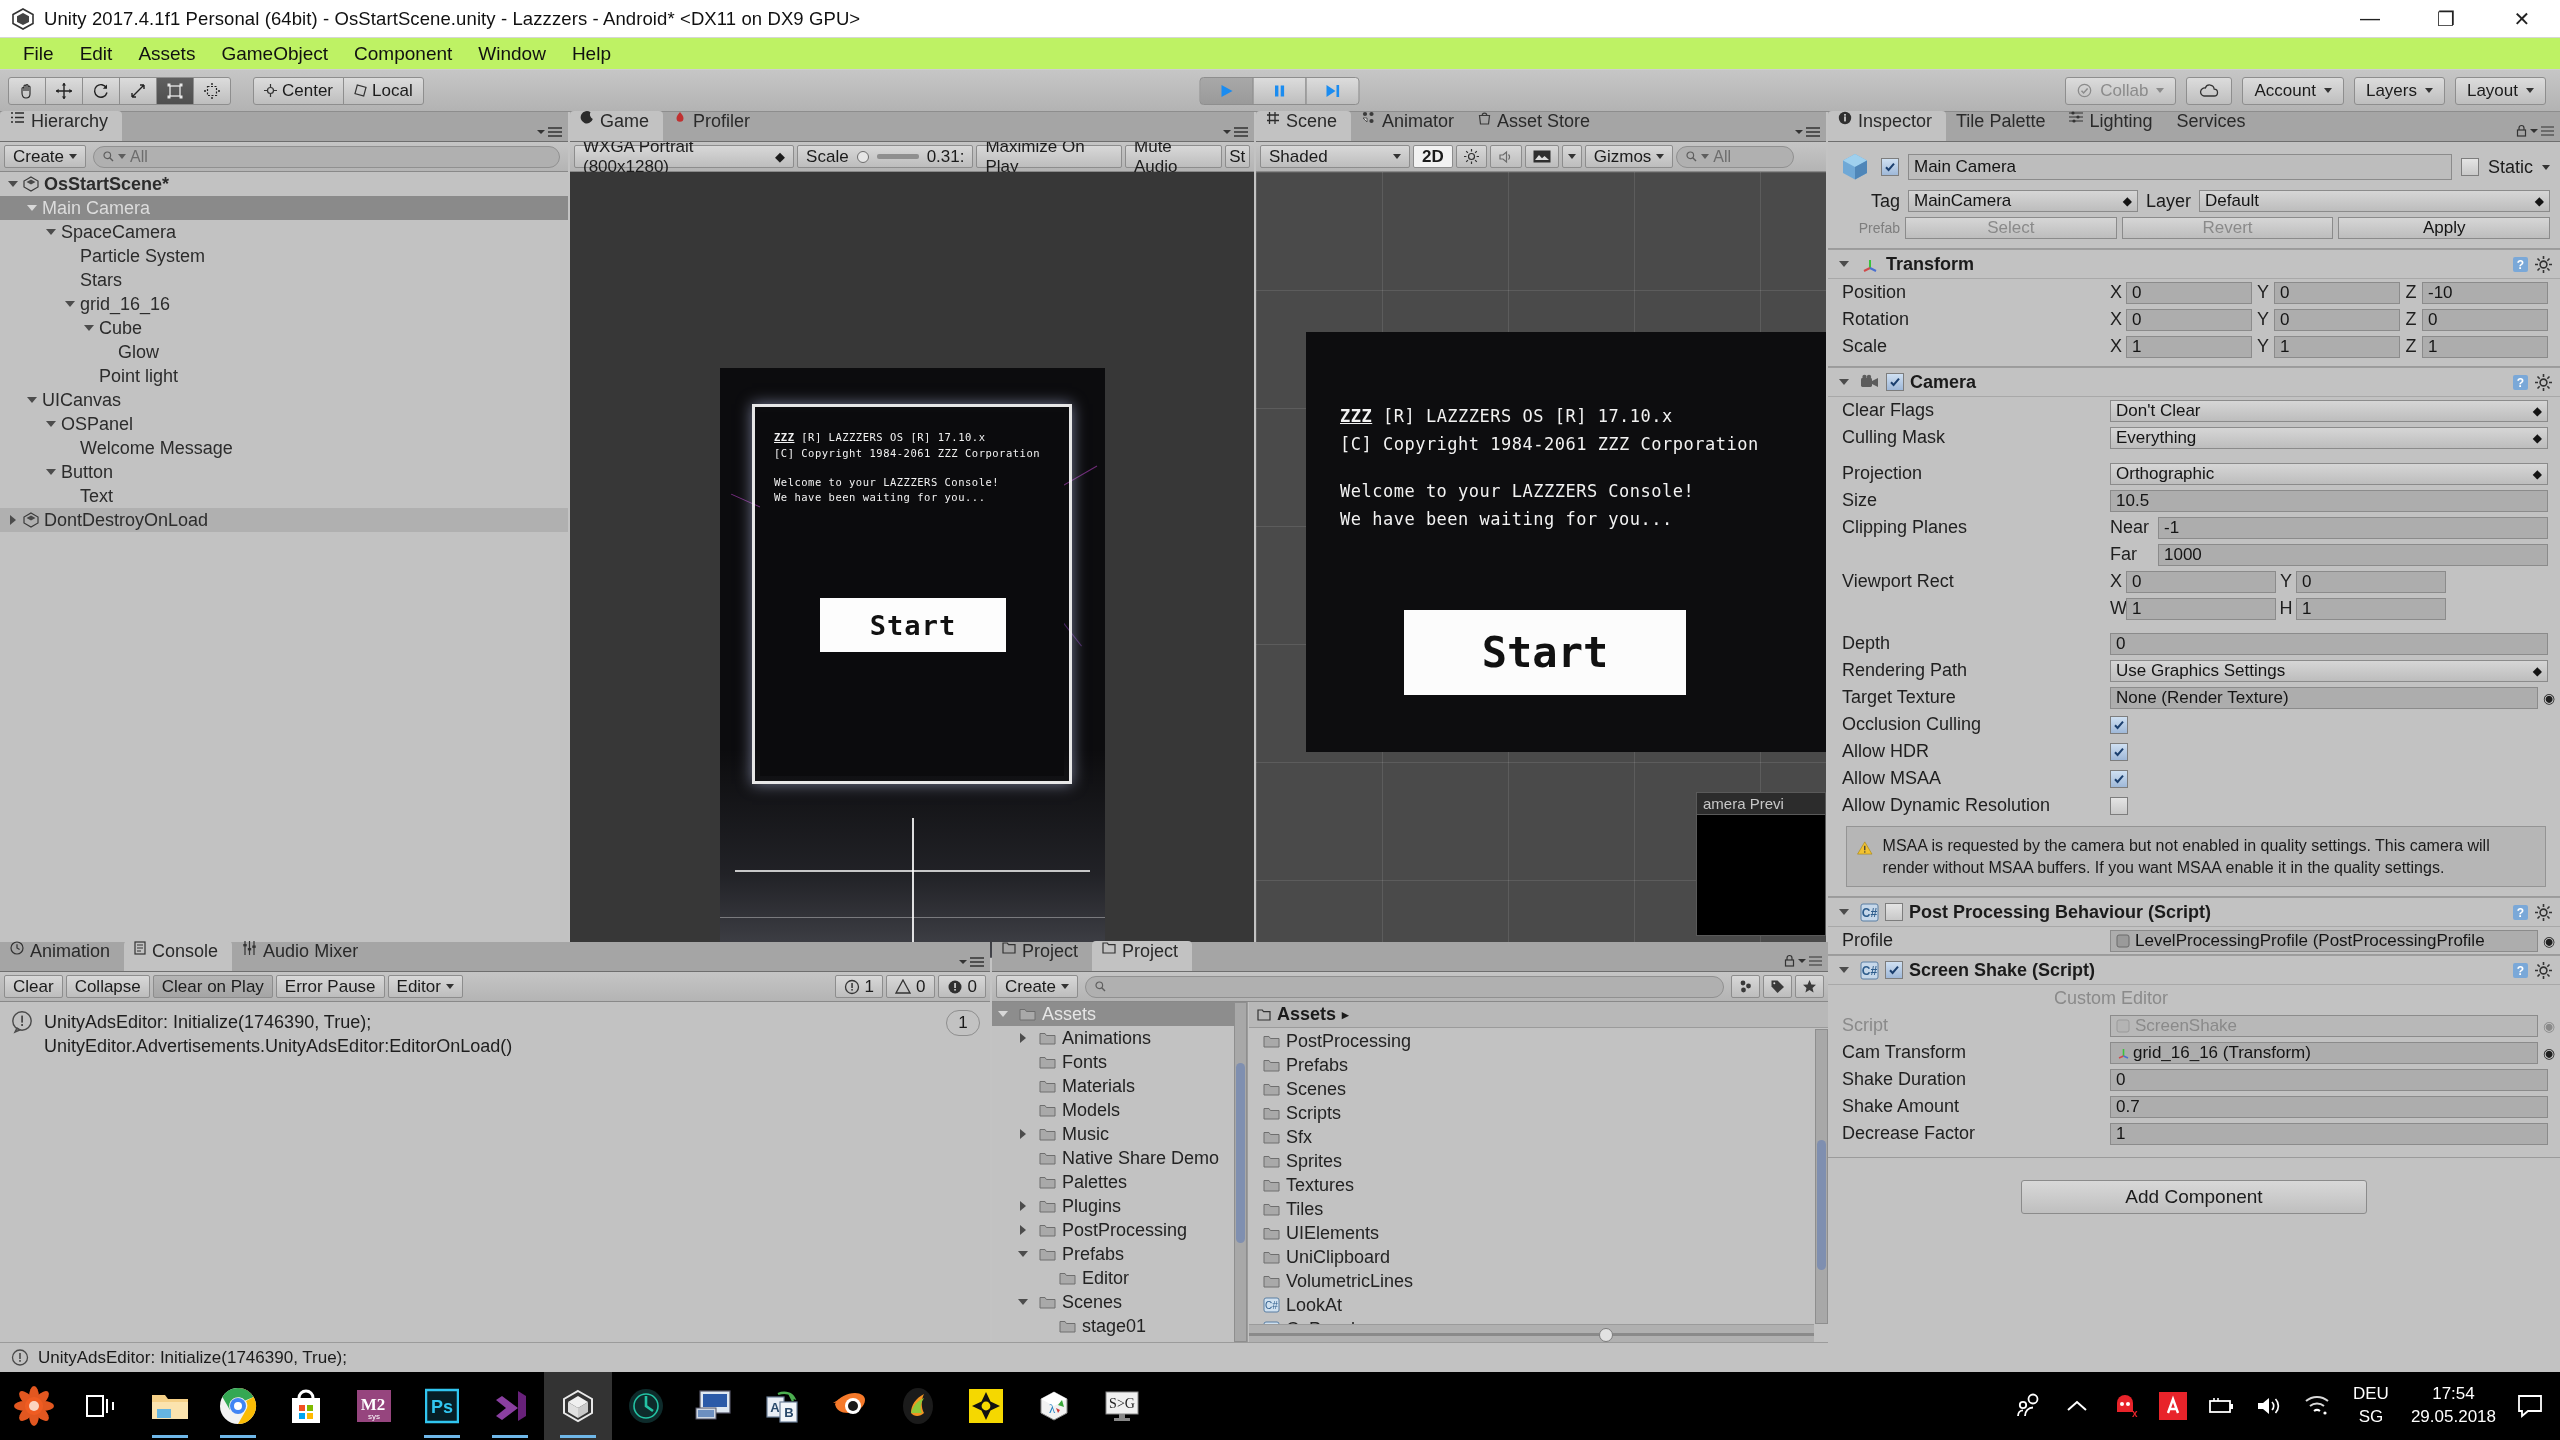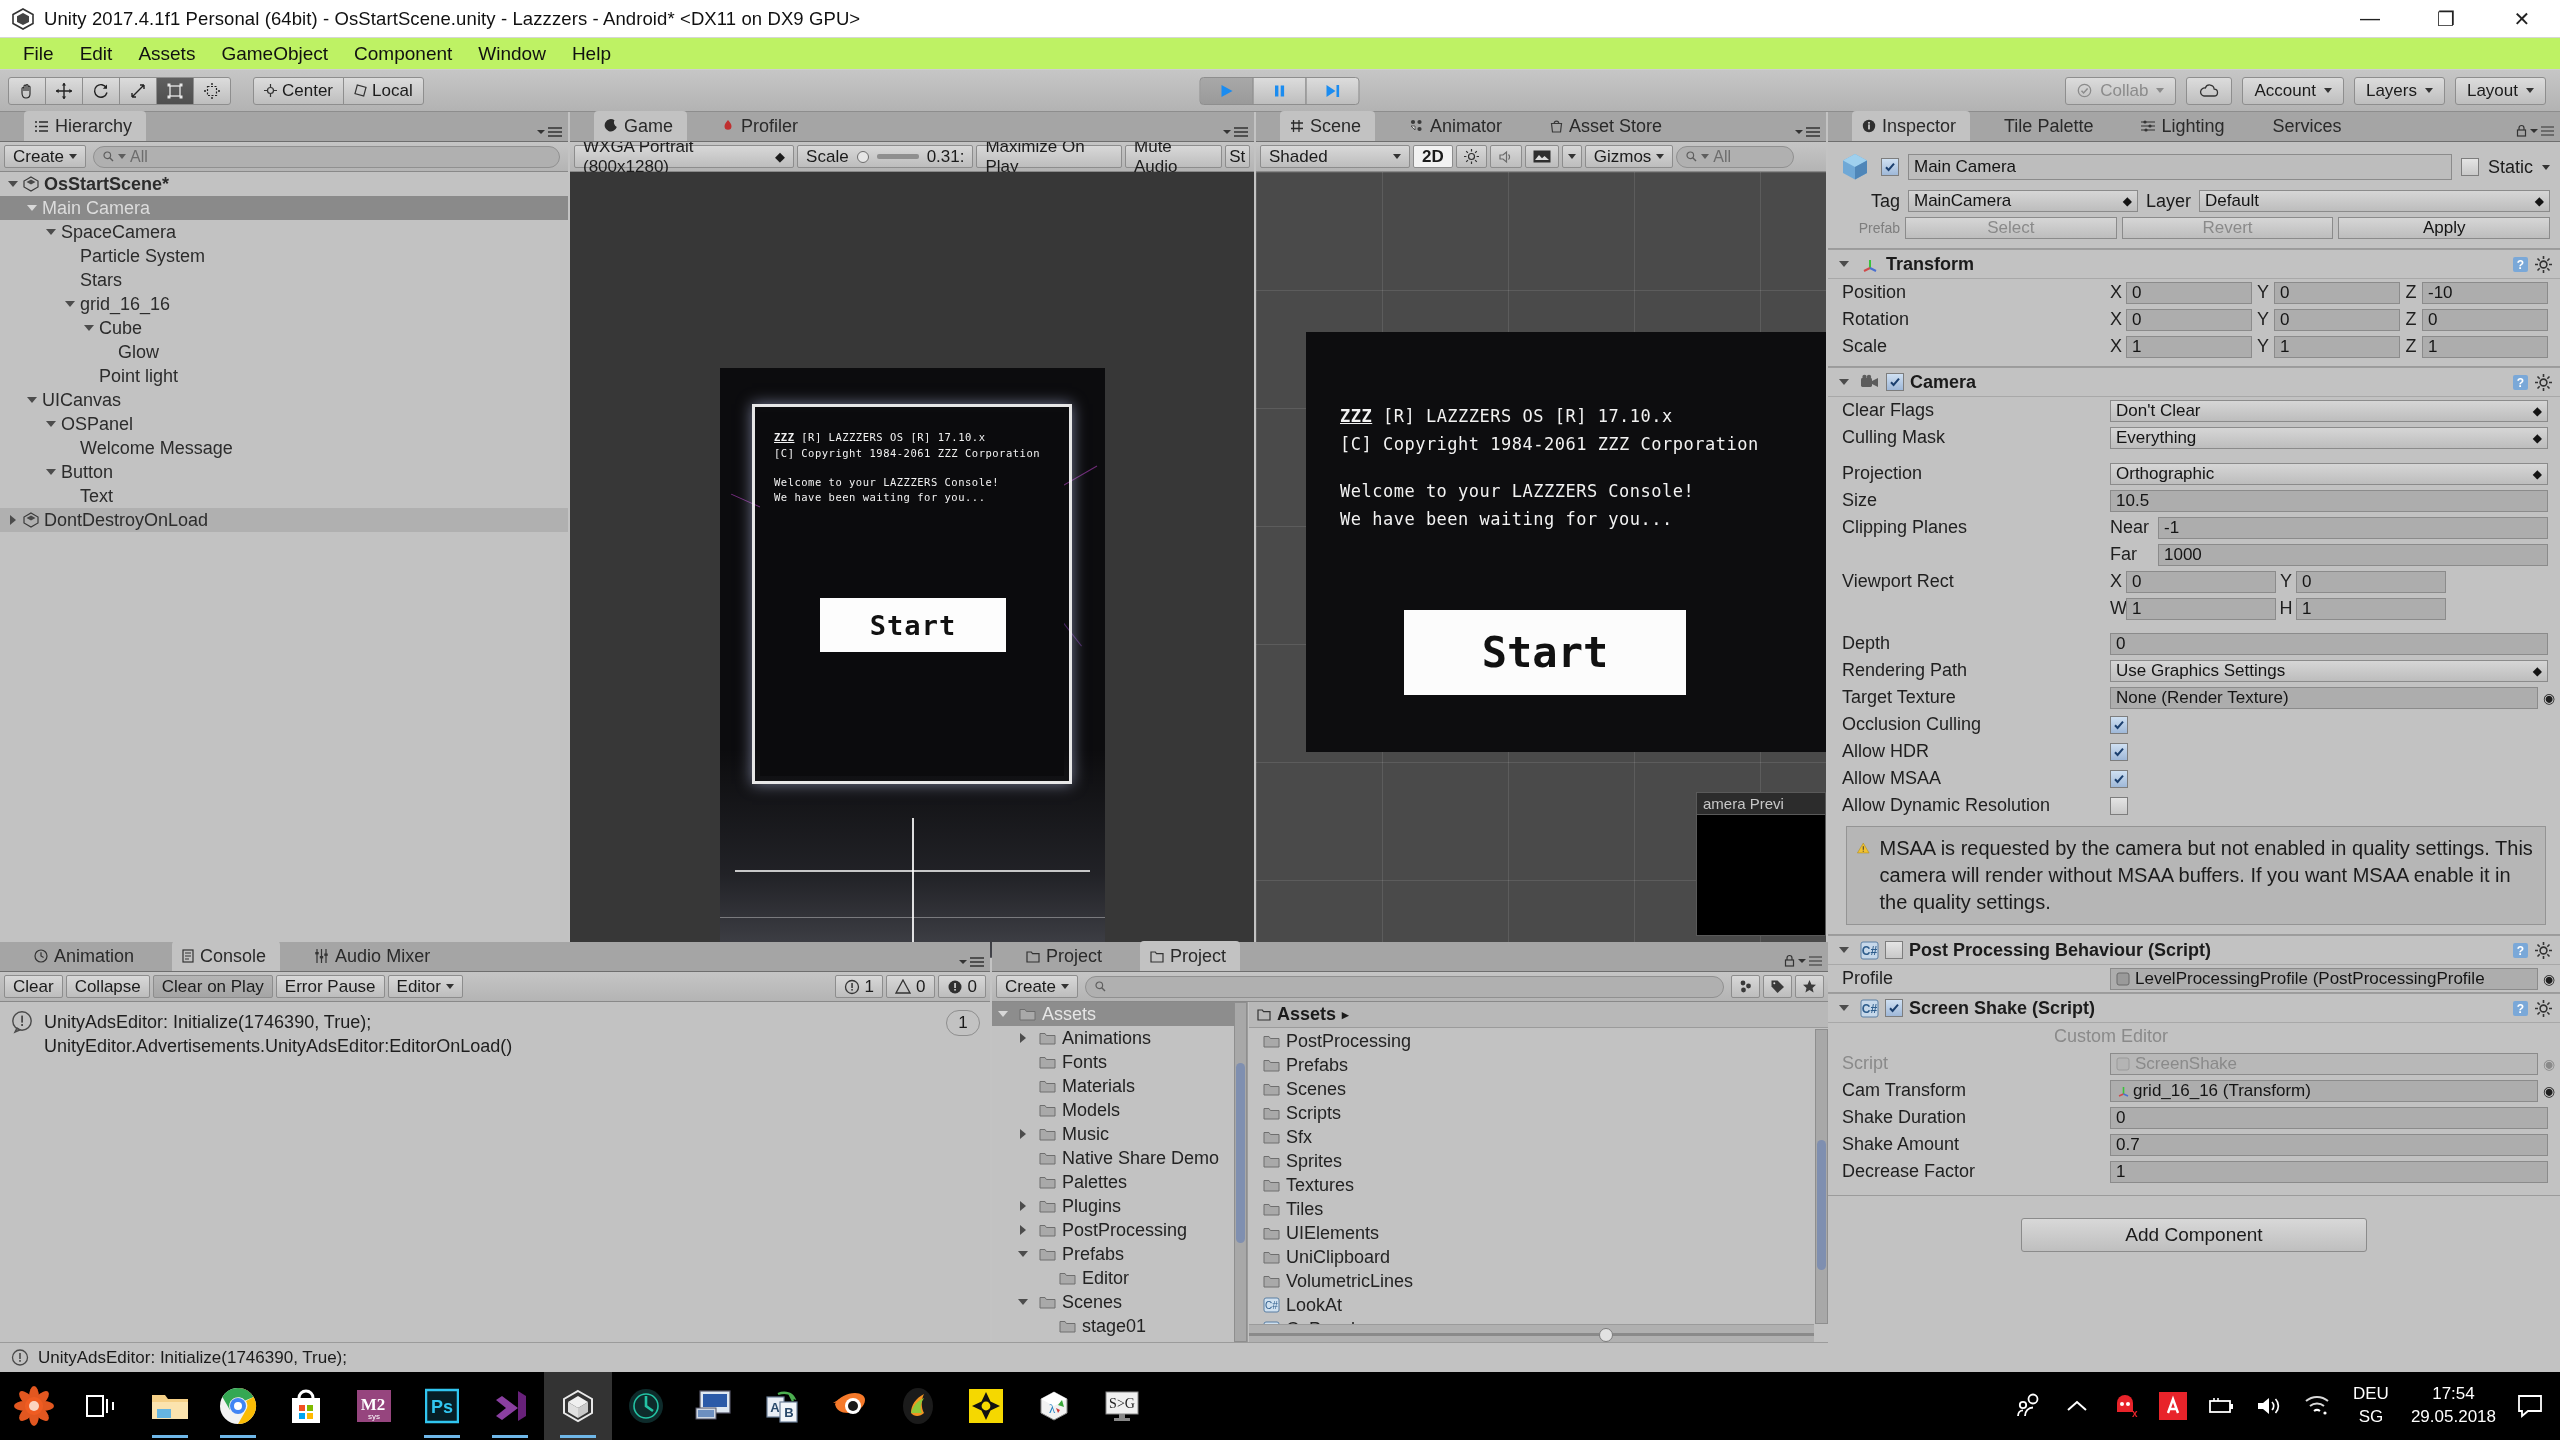--- a/index.html
+++ b/index.html
@@ -31,21 +31,21 @@
   .playbtn.first { border-radius:4px 0 0 4px; background:linear-gradient(#a8a8a8,#9a9a9a); }
   .playbtn.last { border-radius:0 4px 4px 0;}
   .rightgrp { margin-left:auto; display:flex; align-items:center; gap:10px; padding-right:14px;}
   .rbtn { height:28px; background:linear-gradient(#dcdcdc,#bebebe); border:1px solid #8e8e8e; border-radius:3px; display:flex; align-items:center; padding:0 11px; font-size:17px; gap:8px;}
   .rbtn.dis { color:#8b8b8b; }
   .caret { width:0;height:0;border-left:4px solid transparent;border-right:4px solid transparent;border-top:5px solid #333; }
 
   
   .panel { position:absolute; background:#c2c2c2; }
   .tabrow { height:30px; background:#a5a5a5; display:flex; align-items:flex-end; border-bottom:1px solid #6e6e6e; position:relative;}
-  .tab { height:30px; padding:0 14px 0 10px; display:flex; align-items:center; gap:6px; font-size:18px; color:#2a2a2a;margin-left:24px; }
+  .tab { height:30px; padding:0 14px 0 10px; display:flex; align-items:flex-start; gap:6px; font-size:18px; color:#2a2a2a; }
   .tab.active { background:#c2c2c2; border-radius:4px 4px 0 0;}
   .tabmenu { position:absolute; right:6px; bottom:4px; display:flex; gap:3px; align-items:center;}
   .toolrow { height:30px; background:linear-gradient(#c5c5c5,#b4b4b4); border-bottom:1px solid #898989; display:flex; align-items:center; padding:0 4px; gap:3px;}
   .mini { height:23px; background:linear-gradient(#d8d8d8,#bdbdbd); border:1px solid #8d8d8d; border-radius:2px; display:flex; align-items:center; padding:0 8px; font-size:17px; gap:5px;}
   .search { height:22px; background:#b0b0b0; border:1px solid #909090; border-radius:11px; display:flex; align-items:center; padding:0 9px; font-size:16px; color:#6d6d6d; gap:4px;}
 
   
   .hrow { height:24px; display:flex; align-items:center; font-size:18px; color:#2c2c2c; padding-left:6px; }
   .hrow.sel { background:#8a8a8a; color:#dcdcdc; }
   .hrow.selgrey { background:#b0b0b0; }
@@ -748,21 +748,21 @@
       <div class="insprow">
         <span class="lbl">Allow Dynamic Resolution</span>
         <span class="chk"></span>
       </div>
       <div style="margin:7px 14px 9px 18px;background:#b6b6b6;border:1px solid #949494;display:flex;gap:10px;padding:8px 10px;">
         <svg width="28" height="26" viewBox="0 0 28 26">
             <polygon points="14,2 27,24 1,24" fill="#f2c230" stroke="#a8881a" stroke-width="1.2"></polygon>
             <rect x="12.9" y="9" width="2.2" height="8" fill="#333"></rect>
             <rect x="12.9" y="19" width="2.2" height="2.3" fill="#333"></rect>
           </svg>
-        <span style="font-size:20px;line-height:1.35;">MSAA is requested by the camera but not enabled in quality settings. This camera will render without MSAA buffers. If you want MSAA enable it in the quality settings.</span>
+        <span style="font-size:16px;line-height:1.35;">MSAA is requested by the camera but not enabled in quality settings. This camera will render without MSAA buffers. If you want MSAA enable it in the quality settings.</span>
       </div>
     </div>
 
     <div class="sect">
       <div class="comphead">
         <span class="arrow down" style="margin-left:3px;"></span>
         <svg width="19" height="19" viewBox="0 0 19 19">
             <rect x="1" y="1" width="17" height="17" rx="2" fill="#c6d8ea" stroke="#5b7fa3" stroke-width="1"></rect>
             <text x="9.5" y="14" font-size="12" text-anchor="middle" fill="#2e5d8c" font-family="Liberation Sans">C#</text>
           </svg>

